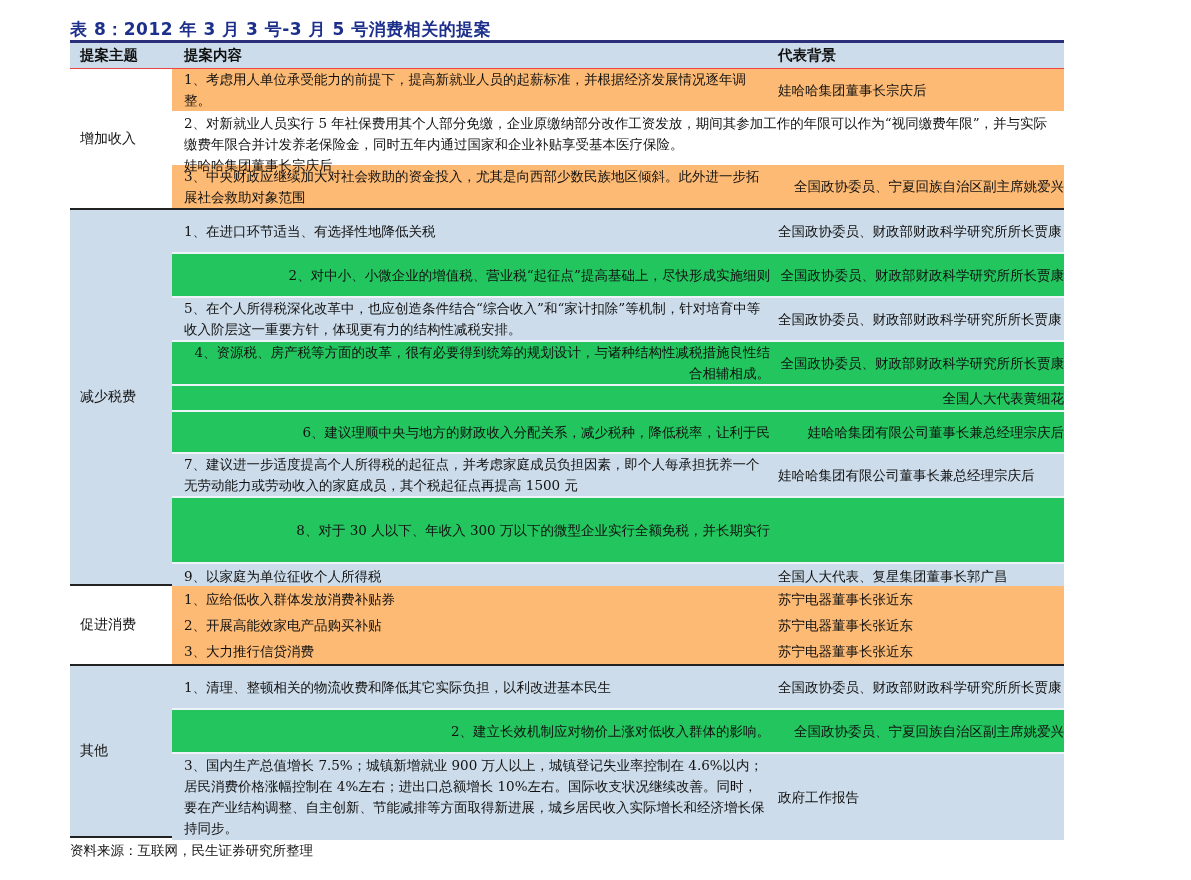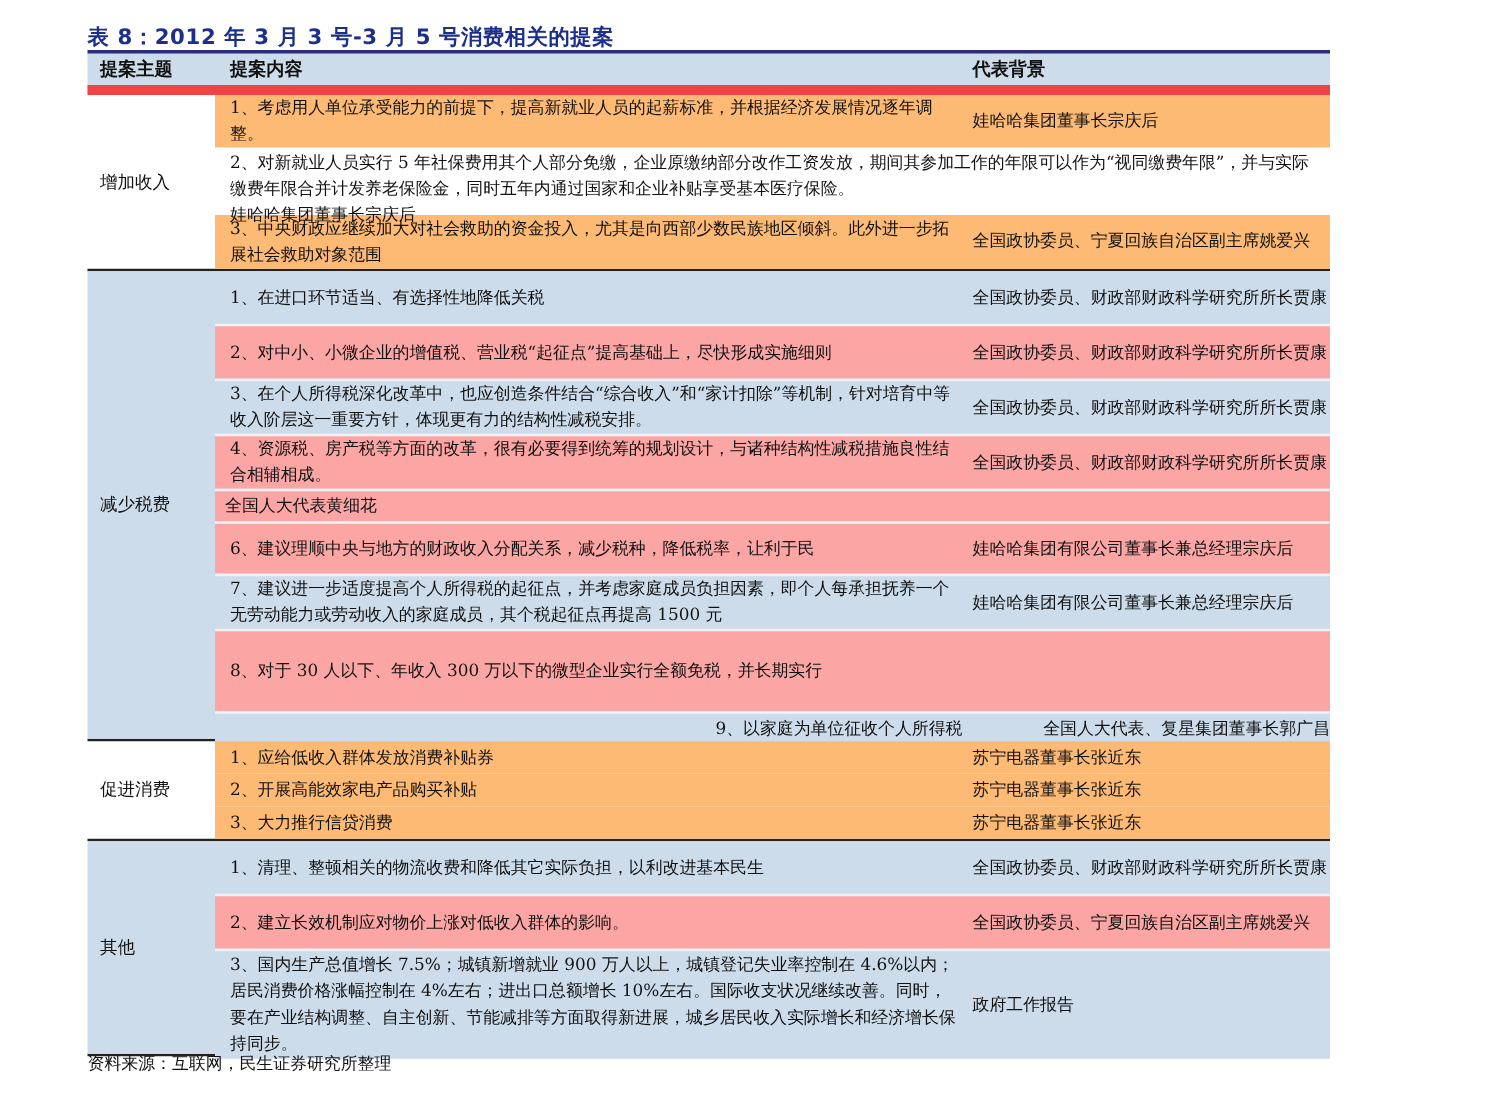--- a/index.html
+++ b/index.html
@@ -2,33 +2,33 @@
 <html><head>
 <meta charset="utf-8">
 <style>
   html, body { margin: 0; padding: 0; background: #ffffff; }
   body { width: 1191px; height: 880px; position: relative; overflow: hidden;
          font-family: "DejaVu Serif", "Liberation Serif", serif; color: #111; }
   .title { position: absolute; left: 70px; top: 18px; font-size: 17px; font-weight: bold;
            color: #1c2f8a; font-family: "DejaVu Sans", "Liberation Sans", sans-serif; letter-spacing: 0.5px; }
   .tbl { position: absolute; left: 70px; top: 40px; width: 994px; }
   .topline { height: 3px; background: #2b2f7a; }
-  .hdr { display: flex; background: #cddcea; height: 25px; align-items: center; font-weight: bold; font-size: 14.5px; border-bottom: 8px solid #ef4444; }
+  .hdr { display: flex; background: #cddcea; height: 25px; align-items: center; font-weight: bold; font-size: 14.5px; border-bottom: 1px solid #ef4444; }
   .c1 { width: 102px; flex: none; padding-left: 10px; box-sizing: border-box; }
   .c2 { width: 598px; flex: none; padding-left: 12px; box-sizing: border-box; }
   .c3 { flex: 1; padding-left: 8px; box-sizing: border-box; }
   .group { display: flex; border-bottom: 2px solid #222; }
   .group.shaded .gl { background: #cddcea; }
   .gl { width: 102px; flex: none; display: flex; align-items: center; padding-left: 10px; box-sizing: border-box; font-size: 14px; }
   .rows { flex: 1; }
   .row { display: flex; align-items: center; font-size: 13.5px; line-height: 21px; }
   .row .t2 { width: 598px; flex: none; padding-left: 12px; box-sizing: border-box; }
   .row .t3 { flex: 1; padding-left: 8px; box-sizing: border-box; }
   .shaded .row { background: #cddcea; }
-  .shaded .row.alt { background: #fca5a5; }
+  .shaded .row.alt { background: #22c55e; text-align: right; }
   .shaded .row + .row { border-top: 2px solid #eef3f8; }
   .plain .row { background: #fdba74; }
   .source { position: absolute; left: 70px; top: 842px; font-size: 13.5px; }
   .span-row { display: block; font-size: 13.5px; line-height: 21px; padding-left: 12px; }
 </style>
 </head>
 <body>
 
 <div class="title">表 8：2012 年 3 月 3 号-3 月 5 号消费相关的提案</div>
 
@@ -44,61 +44,61 @@
     <div class="gl">增加收入</div>
     <div class="rows">
       <div class="row" style="height:42px;">
         <div class="t2">1、考虑用人单位承受能力的前提下，提高新就业人员的起薪标准，并根据经济发展情况逐年调整。</div>
         <div class="t3">娃哈哈集团董事长宗庆后</div>
       </div>
       <div style="height:52px; padding-top:2px;">
         <div class="span-row" style="padding-right:8px;">2、对新就业人员实行 5 年社保费用其个人部分免缴，企业原缴纳部分改作工资发放，期间其参加工作的年限可以作为“视同缴费年限”，并与实际缴费年限合并计发养老保险金，同时五年内通过国家和企业补贴享受基本医疗保险。</div>
         <div class="span-row">娃哈哈集团董事长宗庆后</div>
       </div>
-      <div class="row" style="height:43px;">
+      <div class="row" style="height:43px;gap:16px;">
         <div class="t2">3、中央财政应继续加大对社会救助的资金投入，尤其是向西部少数民族地区倾斜。此外进一步拓展社会救助对象范围</div>
         <div class="t3">全国政协委员、宁夏回族自治区副主席姚爱兴</div>
       </div>
     </div>
   </div>
 
   <div class="group shaded" style="height:374px;">
     <div class="gl">减少税费</div>
     <div class="rows">
       <div class="row" style="height:42px;">
         <div class="t2">1、在进口环节适当、有选择性地降低关税</div>
         <div class="t3">全国政协委员、财政部财政科学研究所所长贾康</div>
       </div>
       <div class="row alt" style="height:42px;">
         <div class="t2">2、对中小、小微企业的增值税、营业税“起征点”提高基础上，尽快形成实施细则</div>
         <div class="t3">全国政协委员、财政部财政科学研究所所长贾康</div>
       </div>
       <div class="row" style="height:42px;">
-        <div class="t2">3、在个人所得税深化改革中，也应创造条件结合“综合收入”和“家计扣除”等机制，针对培育中等收入阶层这一重要方针，体现更有力的结构性减税安排。</div>
+        <div class="t2">5、在个人所得税深化改革中，也应创造条件结合“综合收入”和“家计扣除”等机制，针对培育中等收入阶层这一重要方针，体现更有力的结构性减税安排。</div>
         <div class="t3">全国政协委员、财政部财政科学研究所所长贾康</div>
       </div>
       <div class="row alt" style="height:42px;">
         <div class="t2">4、资源税、房产税等方面的改革，很有必要得到统筹的规划设计，与诸种结构性减税措施良性结合相辅相成。</div>
         <div class="t3">全国政协委员、财政部财政科学研究所所长贾康</div>
       </div>
       <div class="row alt" style="height:24px;">
         <div class="t3">全国人大代表黄细花</div>
       </div>
       <div class="row alt" style="height:40px;">
         <div class="t2">6、建议理顺中央与地方的财政收入分配关系，减少税种，降低税率，让利于民</div>
         <div class="t3">娃哈哈集团有限公司董事长兼总经理宗庆后</div>
       </div>
       <div class="row" style="height:42px;">
         <div class="t2">7、建议进一步适度提高个人所得税的起征点，并考虑家庭成员负担因素，即个人每承担抚养一个无劳动能力或劳动收入的家庭成员，其个税起征点再提高 1500 元</div>
         <div class="t3">娃哈哈集团有限公司董事长兼总经理宗庆后</div>
       </div>
       <div class="row alt" style="height:64px;">
         <div class="t2">8、对于 30 人以下、年收入 300 万以下的微型企业实行全额免税，并长期实行</div>
       </div>
-      <div class="row" style="height:24px;text-align:right;">
+      <div class="row" style="height:24px;">
         <div class="t2">9、以家庭为单位征收个人所得税</div>
         <div class="t3">全国人大代表、复星集团董事长郭广昌</div>
       </div>
     </div>
   </div>
 
   <div class="group plain" style="height:78px;">
     <div class="gl">促进消费</div>
     <div class="rows">
       <div class="row" style="height:26px;">

